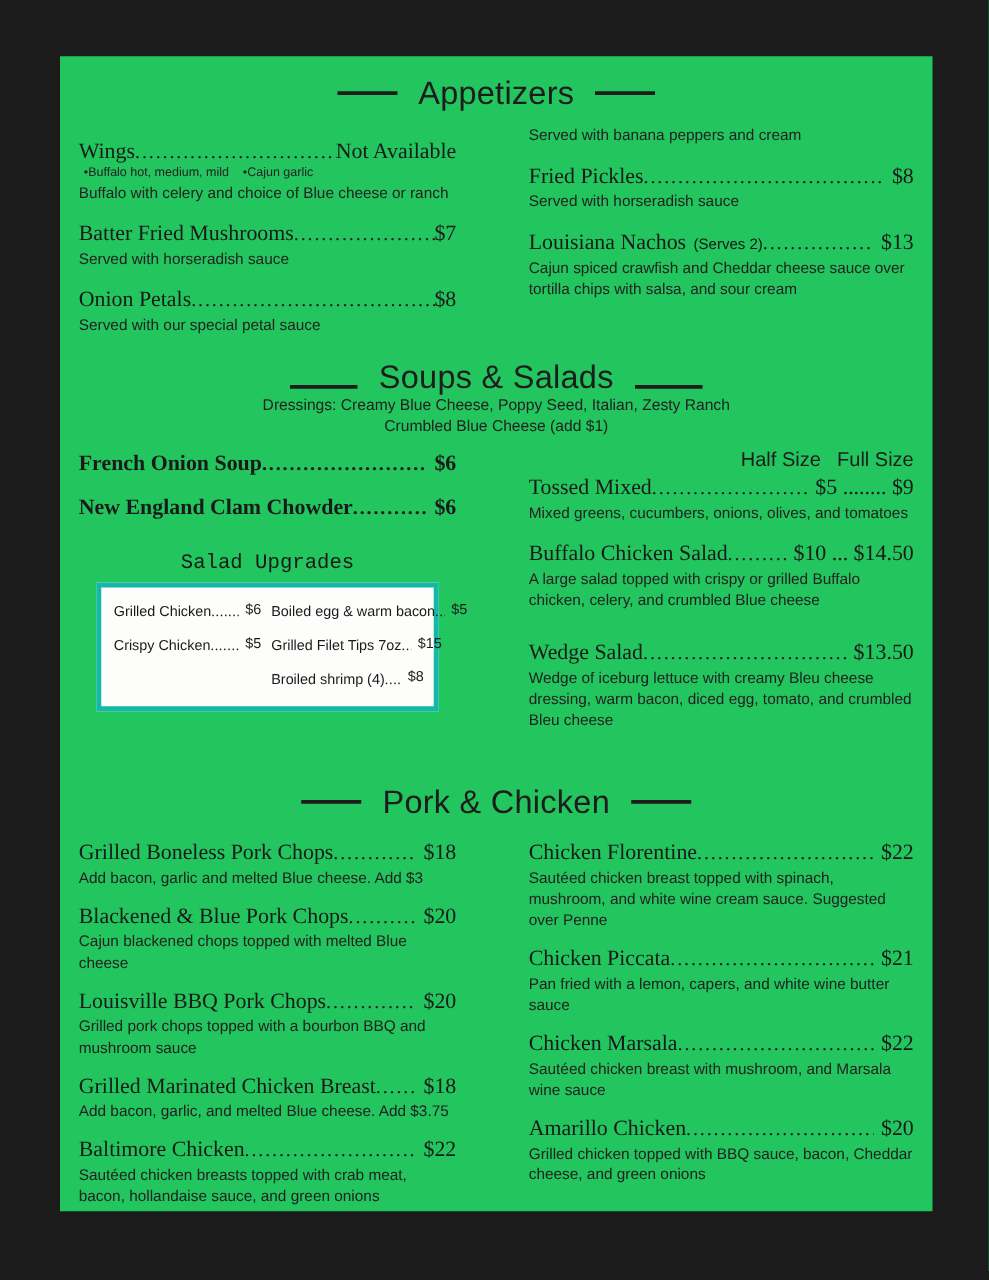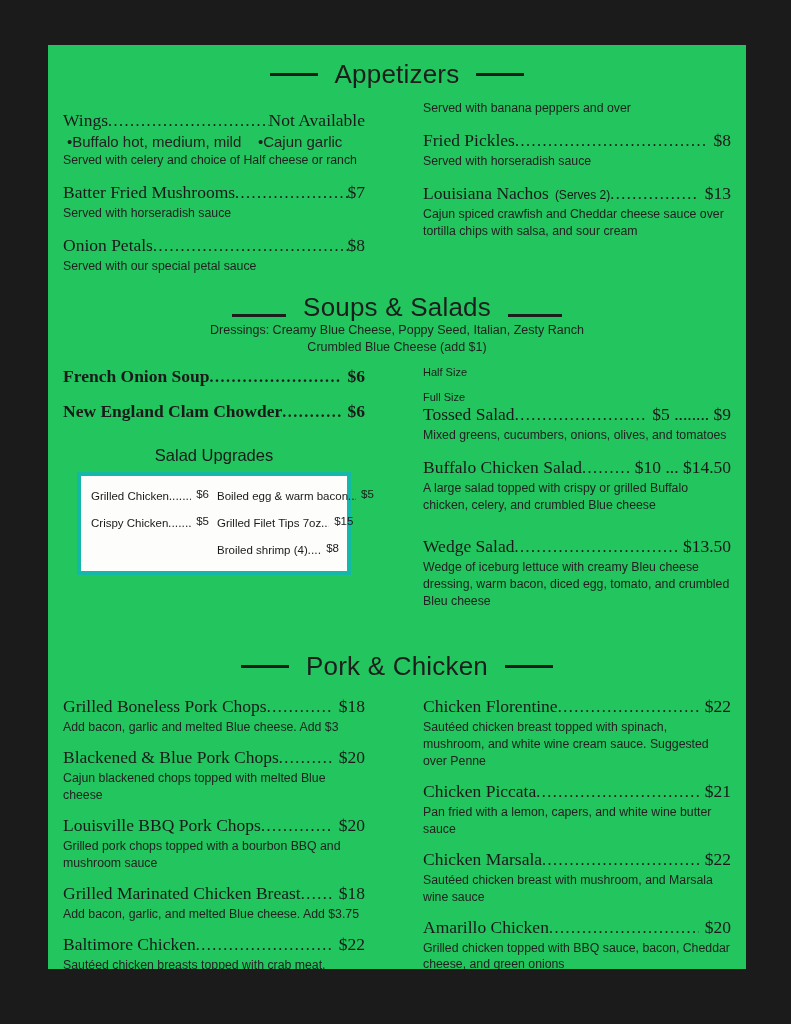--- a/index.html
+++ b/index.html
@@ -29,36 +29,36 @@
   .nm, .pr { font-family:"Liberation Serif", serif; font-size:17.5px; white-space:nowrap; color:#1a1a1a; }
   .note { font-size:12px; font-family:"Liberation Sans", sans-serif; margin-left:6px; white-space:nowrap; }
   .lead { flex:1 1 auto; overflow:hidden; white-space:nowrap; min-width:8px; }
   .lead::after {
     content:"......................................................................................................................................................................................................";
     font-family:"Liberation Serif", serif; letter-spacing:1.5px; color:#1a1a1a;
   }
   .pr { padding-left:6px; }
   .pr.nopad { padding-left:0; }
   .desc { font-size:12.3px; line-height:1.38; margin-top:2px; color:#222; }
-  .opts { font-size:15px; margin:2px 0 1px 4px; white-space:pre-wrap; color:#222; }
+  .opts { font-size:10px; margin:2px 0 1px 4px; white-space:pre-wrap; color:#222; }
   
   .subline { text-align:center; font-size:12.5px; color:#222; }
   .subline + .subline { margin-top:3px; }
   
   .upg-wrap { margin-top:24px; }
-  .upg-title { font-family:Liberation Sans, sans-serif; font-size:16.5px; text-align:center; margin-bottom:7px; color:#1a1a1a; }
+  .upg-title { font-family:Liberation Mono, monospace; font-size:16.5px; text-align:center; margin-bottom:7px; color:#1a1a1a; }
   .upg-box { border:4px solid #14b8a6; width:274px; margin:0 auto; padding:10px 8px 4px 10px; display:flex; background:#fdfdfc; }
   .upg-l { width:118px; flex:none; margin-right:8px; }
   .upg-r { flex:1; min-width:0;text-align:right; }
   .upg-row { display:flex; align-items:baseline; margin-bottom:9px; }
   .upg-row .nm, .upg-row .pr { font-family:"Liberation Sans", sans-serif; font-size:11.5px; }
   .upg-row .lead::after { letter-spacing:0.5px; font-size:11.5px; }
   .upg-row .pr { padding-left:5px; position:relative; top:-2px; }
   
-  .size-labels { display:flex; justify-content:flex-end; gap:13px; font-size:11px; color:#1d1d1d; margin-bottom:1px;flex-direction:column; }
+  .size-labels { display:flex; justify-content:flex-end; gap:13px; font-size:16px; color:#1d1d1d; margin-bottom:1px; }
   
   .sec-appetizers { margin-bottom:8px; }
   .app-colL { margin-top:12px; }
   .sec-soups { margin-top:4px; }
   .soups-cols { margin-top:12px; }
   .sec-pork { margin-top:28px; margin-bottom:14px; }
   .pork .item { margin-bottom:11px; }
   .wedge { margin-top:22px; }
   .soupL .item { margin-bottom:14px;font-weight:bold; }
 </style>
@@ -76,21 +76,21 @@
   <div class="cols">
     <div class="colL app-colL">
 
       <div class="item">
         <div class="row">
           <span class="nm">Wings</span>
           <span class="lead"></span>
           <span class="pr nopad">Not Available</span>
         </div>
         <div class="opts">•Buffalo hot, medium, mild    •Cajun garlic</div>
-        <div class="desc">Served with celery and choice of Half cheese or ranch</div>
+        <div class="desc">Buffalo with celery and choice of Blue cheese or ranch</div>
       </div>
 
       <div class="item">
         <div class="row">
           <span class="nm">Batter Fried Mushrooms</span>
           <span class="lead"></span>
           <span class="pr nopad">$7</span>
         </div>
         <div class="desc">Served with horseradish sauce</div>
       </div>
@@ -101,21 +101,21 @@
           <span class="lead"></span>
           <span class="pr nopad">$8</span>
         </div>
         <div class="desc">Served with our special petal sauce</div>
       </div>
 
     </div>
     <div class="colR">
 
       <div class="item">
-        <div class="desc">Served with banana peppers and over</div>
+        <div class="desc">Served with banana peppers and cream</div>
       </div>
 
       <div class="item">
         <div class="row">
           <span class="nm">Fried Pickles</span>
           <span class="lead"></span>
           <span class="pr">$8</span>
         </div>
         <div class="desc">Served with horseradish sauce</div>
       </div>
@@ -198,21 +198,21 @@
     </div>
     <div class="colR">
 
       <div class="size-labels">
         <span>Half Size</span>
         <span>Full Size</span>
       </div>
 
       <div class="item">
         <div class="row">
-          <span class="nm">Tossed Salad</span>
+          <span class="nm">Tossed Mixed</span>
           <span class="lead"></span>
           <span class="pr">$5 ........ $9</span>
         </div>
         <div class="desc">Mixed greens, cucumbers, onions, olives, and tomatoes</div>
       </div>
 
       <div class="item">
         <div class="row">
           <span class="nm">Buffalo Chicken Salad</span>
           <span class="lead"></span>

